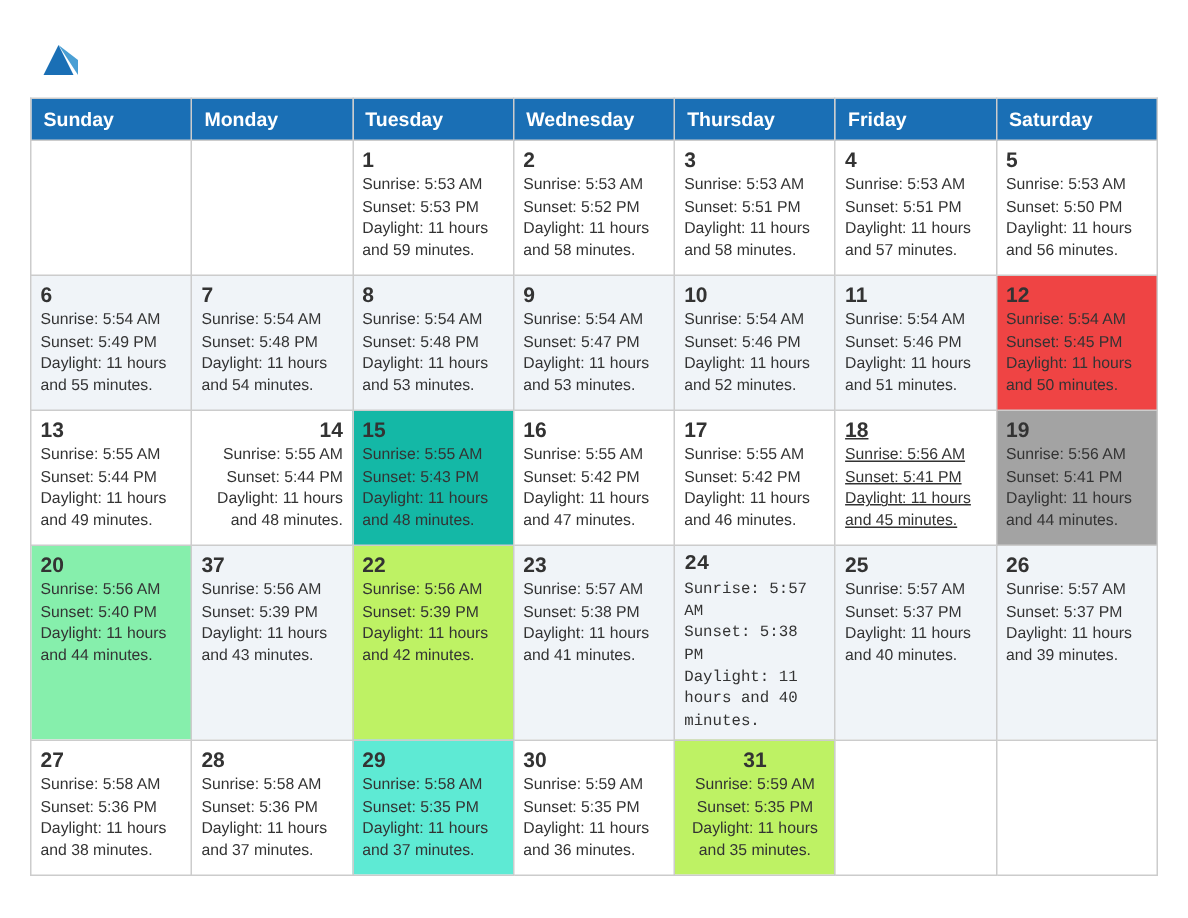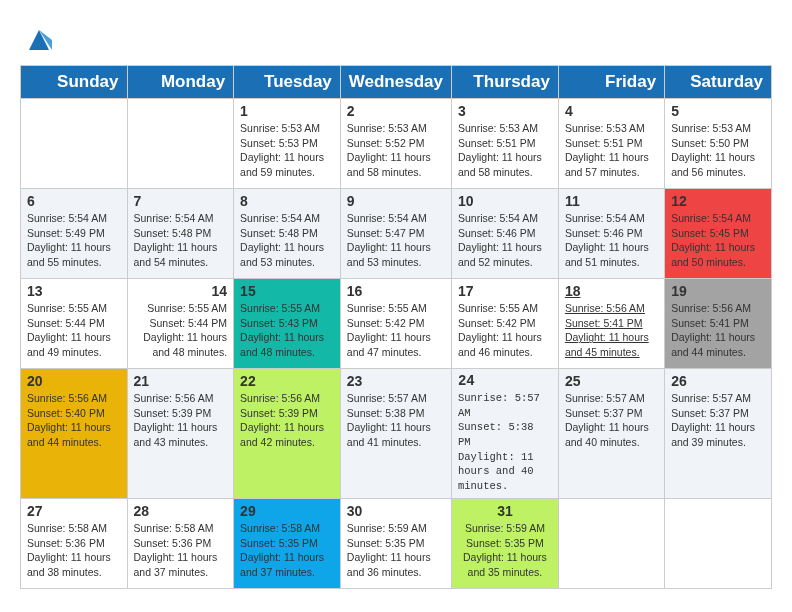--- a/index.html
+++ b/index.html
@@ -54,23 +54,23 @@
       color: #555;
     }
     .calendar {
       width: 100%;
       border-collapse: collapse;
       font-size: 11px;
     }
     .calendar th {
       background-color: #1a6fb5;
       color: white;
-      text-align: right;
+      text-align: left;
       padding: 6px 8px;
-      font-size: 17px;
+      font-size: 13px;
       font-weight: bold;
       border: 1px solid #ccc;
     }
     .calendar td {
       border: 1px solid #ccc;
       vertical-align: top;
       padding: 4px 6px;
       height: 90px;
       width: calc(100% / 7);
       color: #333;
@@ -248,28 +248,28 @@
 Daylight: 11 hours and 45 minutes.</div>
         </td>
         <td style="background-color: #a3a3a3; margin-left: 24px;">
           <span class="day-number">19</span>
           <div class="day-info" style="white-space: pre-line;">Sunrise: 5:56 AM
 Sunset: 5:41 PM
 Daylight: 11 hours and 44 minutes.</div>
         </td>
       </tr>
       <tr>
-        <td style="background-color: #eab308; margin-left: 19px;">
+        <td style="background-color: #86efac; margin-left: 19px;">
           <span class="day-number">20</span>
           <div class="day-info" style="white-space: pre-line;">Sunrise: 5:56 AM
 Sunset: 5:40 PM
 Daylight: 11 hours and 44 minutes.</div>
         </td>
         <td style="background-color: rgb(240, 244, 248);">
-          <span class="day-number">21</span>
+          <span class="day-number">37</span>
           <div class="day-info" style="white-space: pre-line;">Sunrise: 5:56 AM
 Sunset: 5:39 PM
 Daylight: 11 hours and 43 minutes.</div>
         </td>
         <td style="background-color: #bef264;">
           <span class="day-number">22</span>
           <div class="day-info" style="white-space: pre-line;">Sunrise: 5:56 AM
 Sunset: 5:39 PM
 Daylight: 11 hours and 42 minutes.</div>
         </td>
@@ -304,21 +304,21 @@
           <div class="day-info" style="white-space: pre-line;">Sunrise: 5:58 AM
 Sunset: 5:36 PM
 Daylight: 11 hours and 38 minutes.</div>
         </td>
         <td style="background-color: rgb(255, 255, 255);">
           <span class="day-number">28</span>
           <div class="day-info" style="white-space: pre-line;">Sunrise: 5:58 AM
 Sunset: 5:36 PM
 Daylight: 11 hours and 37 minutes.</div>
         </td>
-        <td style="background-color: #0ea5e9;">
+        <td style="background-color: #5eead4;">
           <span class="day-number">29</span>
           <div class="day-info" style="white-space: pre-line;">Sunrise: 5:58 AM
 Sunset: 5:35 PM
 Daylight: 11 hours and 37 minutes.</div>
         </td>
         <td style="background-color: rgb(255, 255, 255);">
           <span class="day-number">30</span>
           <div class="day-info" style="white-space: pre-line;">Sunrise: 5:59 AM
 Sunset: 5:35 PM
 Daylight: 11 hours and 36 minutes.</div>

